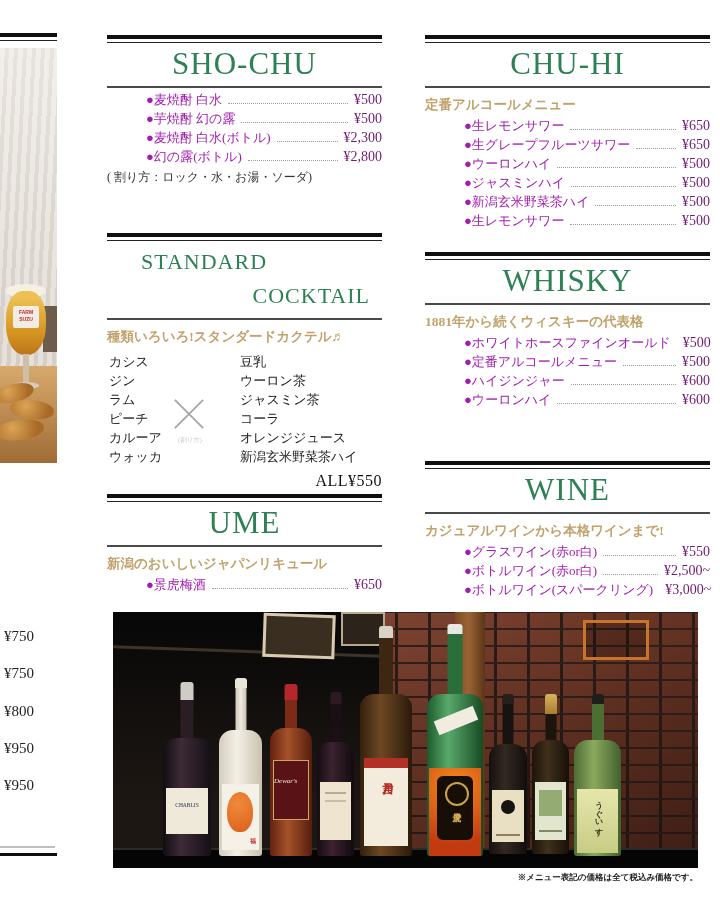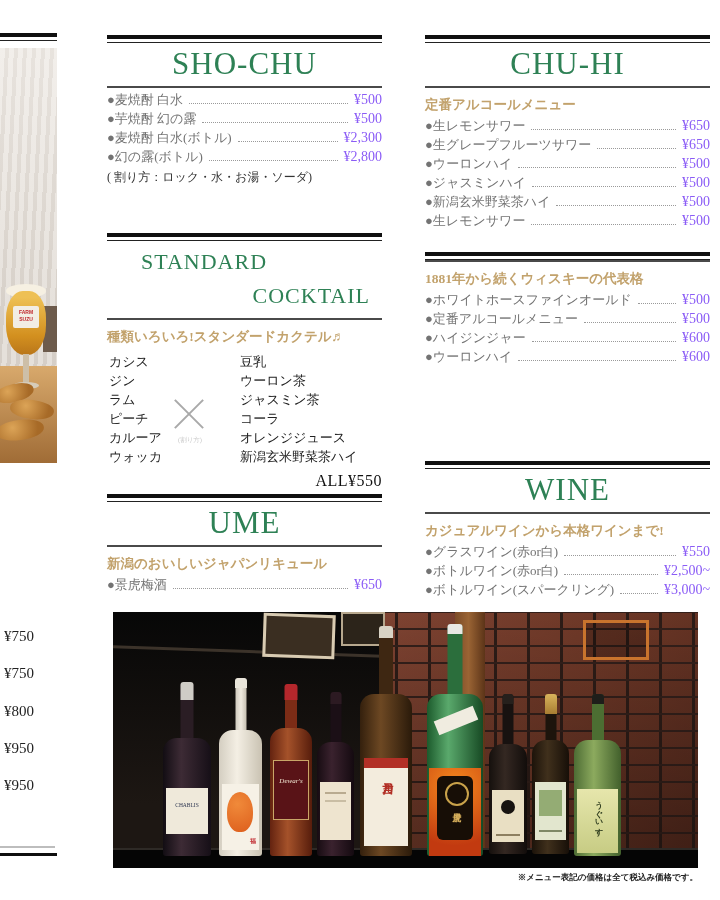--- a/index.html
+++ b/index.html
@@ -10,23 +10,23 @@
   .sec{position:absolute;width:275px;left:107px;}
   .sec.right{left:425px;width:285px;}
   .bar{height:4px;background:#101010;}
   .thin{height:1px;background:#222;margin-top:3px;}
   .sec h2{margin:4px 0 5px 0;text-align:center;font-size:31px;font-weight:normal;
           color:#2e8155;letter-spacing:1px;line-height:34px;}
   .under{height:2px;background:#4a4a4a;}
   .sub{margin:8px 0 0 0;font-size:13.5px;font-weight:bold;color:#c2a26c;line-height:18px;}
   .rows{margin-top:5px;}
   .row{display:flex;align-items:flex-end;margin-bottom:5px;height:14px;}
-  .nm{font-size:13px;color:#737373;white-space:nowrap;line-height:14px;}
+  .nm{font-size:13px;color:#a21caf;white-space:nowrap;line-height:14px;margin-left:39px;}
   .dots{flex:1;border-bottom:1px dotted #9a9a9a;margin:0 6px 3px 6px;height:1px;}
-  .pr{font-size:14px;color:#8b5cf6;white-space:nowrap;line-height:14px;}
+  .pr{font-size:14px;color:#701a75;white-space:nowrap;line-height:14px;}
   .note{margin:2px 0 0 0;font-size:12px;color:#333;}
 
   
   #sec-cocktail h2{line-height:34px;font-size:22px;}
   #sec-cocktail .t1{display:block;text-align:left;padding-left:34px;}
   #sec-cocktail .t2{display:block;text-align:right;padding-right:12px;}
   .ck-body{position:relative;margin-top:6px;height:116px;}
   .ck-col{position:absolute;top:0;font-size:13px;color:#222;line-height:19px;}
   .ck-left{left:2px;}
   .ck-right{left:133px;}
@@ -241,20 +241,21 @@
           <span class="nm">●生レモンサワー</span>
           <span class="dots"></span>
           <span class="pr">¥500</span>
         </div>
     </div>
   </section>
 
   <section class="sec right" id="sec-whisky" style="top:252px;">
     <div class="bar"></div>
     <div class="thin"></div>
+    <h2>WHISKY</h2>
     <div class="under"></div>
     <p class="sub">1881年から続くウィスキーの代表格</p>
     <div class="rows">
       <div class="row">
           <span class="nm">●ホワイトホースファインオールド</span>
           <span class="dots"></span>
           <span class="pr">¥500</span>
         </div>
       <div class="row">
           <span class="nm">●定番アルコールメニュー</span>
@@ -323,21 +324,21 @@
       <div class="lbl" style="left:3px;bottom:6px;width:37px;height:66px;background:#f6f1e6;">
         <div style="position:absolute;left:5px;top:8px;width:26px;height:40px;border-radius:50% 50% 45% 45%;background:radial-gradient(circle at 40% 30%,#f08a3a,#dd5e1c);"></div>
         <div style="position:absolute;right:3px;bottom:4px;font-size:6px;color:#c0272d;font-weight:bold;">福</div>
       </div>
     </div>
 
     <div class="bt" style="left:157px;bottom:12px;width:42px;height:172px;">
       <div class="neck" style="width:12px;height:52px;background:#7c2c16;"></div>
       <div class="cap" style="width:13px;height:16px;background:#b4272c;"></div>
       <div class="body" style="height:128px;background:linear-gradient(90deg,#642310,#a5522a 42%,#571d0c);"></div>
-      <div class="lbl" style="left:3px;bottom:36px;width:36px;height:60px;background:#591317;border:1px solid #c9a668;text-align:center;color:#f2e8d4;font-size:7px;font-style:italic;padding-top:16px;">Dewar's</div>
+      <div class="lbl" style="left:3px;bottom:36px;width:36px;height:60px;background:#591317;border:1px solid #c9a668;text-align:left;color:#f2e8d4;font-size:7px;font-style:italic;padding-top:16px;">Dewar's</div>
     </div>
 
     <div class="bt" style="left:204px;bottom:12px;width:37px;height:164px;">
       <div class="neck" style="width:11px;height:54px;background:#1b0f16;"></div>
       <div class="cap" style="width:11px;height:12px;background:#2c1a22;"></div>
       <div class="body" style="height:114px;background:linear-gradient(90deg,#170c12,#3a222e 40%,#140a10);"></div>
       <div class="lbl" style="left:3px;bottom:16px;width:31px;height:58px;background:#eee4cf;">
         <div style="margin:10px 5px 0;height:2px;background:#b9ab90;"></div>
         <div style="margin:6px 5px 0;height:2px;background:#c9bda4;"></div>
       </div>

